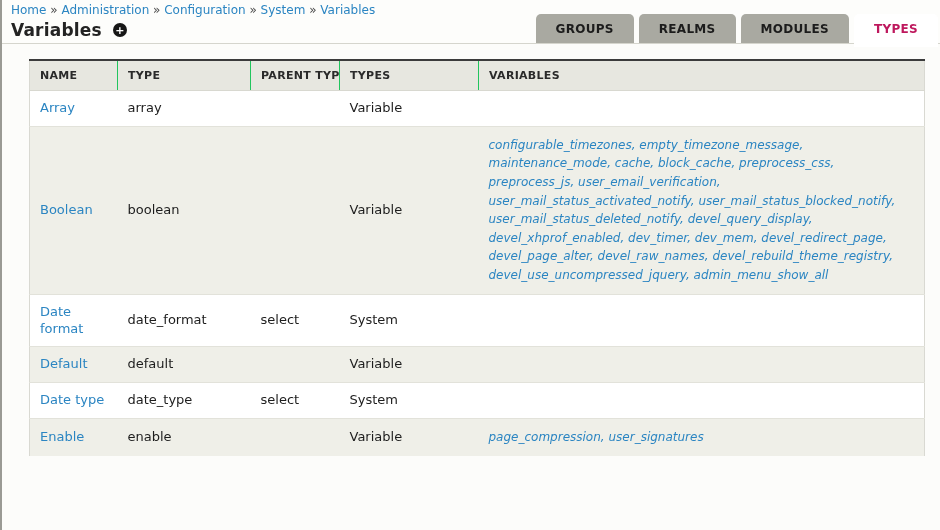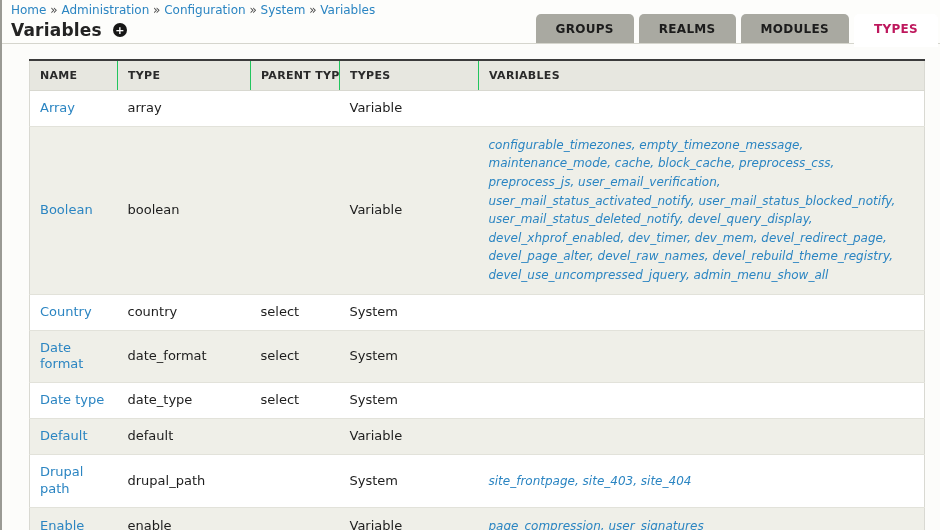--- a/index.html
+++ b/index.html
@@ -133,53 +133,39 @@
           <td class="vars-cell"></td>
         </tr>
         <tr>
           <td class="name-cell"><a href="#">Boolean</a></td>
           <td>boolean</td>
           <td></td>
           <td>Variable</td>
           <td class="vars-cell"><a href="#">configurable_timezones</a>, <a href="#">empty_timezone_message</a>, <a href="#">maintenance_mode</a>, <a href="#">cache</a>, <a href="#">block_cache</a>, <a href="#">preprocess_css</a>, <a href="#">preprocess_js</a>, <a href="#">user_email_verification</a>, <a href="#">user_mail_status_activated_notify</a>, <a href="#">user_mail_status_blocked_notify</a>, <a href="#">user_mail_status_deleted_notify</a>, <a href="#">devel_query_display</a>, <a href="#">devel_xhprof_enabled</a>, <a href="#">dev_timer</a>, <a href="#">dev_mem</a>, <a href="#">devel_redirect_page</a>, <a href="#">devel_page_alter</a>, <a href="#">devel_raw_names</a>, <a href="#">devel_rebuild_theme_registry</a>, <a href="#">devel_use_uncompressed_jquery</a>, <a href="#">admin_menu_show_all</a></td>
         </tr>
         <tr>
-          <td class="name-cell"><a href="#">Country</a></td>
-          <td>country</td>
-          <td>select</td>
-          <td>System</td>
-          <td class="vars-cell"></td>
-        </tr>
-        <tr>
           <td class="name-cell"><a href="#">Date format</a></td>
           <td>date_format</td>
-          <td>select</td>
-          <td>System</td>
-          <td class="vars-cell"></td>
-        </tr>
-        <tr>
-          <td class="name-cell"><a href="#">Date type</a></td>
-          <td>date_type</td>
           <td>select</td>
           <td>System</td>
           <td class="vars-cell"></td>
         </tr>
         <tr>
           <td class="name-cell"><a href="#">Default</a></td>
           <td>default</td>
           <td></td>
           <td>Variable</td>
           <td class="vars-cell"></td>
         </tr>
         <tr>
-          <td class="name-cell"><a href="#">Drupal path</a></td>
-          <td>drupal_path</td>
-          <td></td>
+          <td class="name-cell"><a href="#">Date type</a></td>
+          <td>date_type</td>
+          <td>select</td>
           <td>System</td>
-          <td class="vars-cell"><a href="#">site_frontpage</a>, <a href="#">site_403</a>, <a href="#">site_404</a></td>
+          <td class="vars-cell"></td>
         </tr>
         <tr>
           <td class="name-cell"><a href="#">Enable</a></td>
           <td>enable</td>
           <td></td>
           <td>Variable</td>
           <td class="vars-cell"><a href="#">page_compression</a>, <a href="#">user_signatures</a></td>
         </tr>
       </tbody>
   </table>

